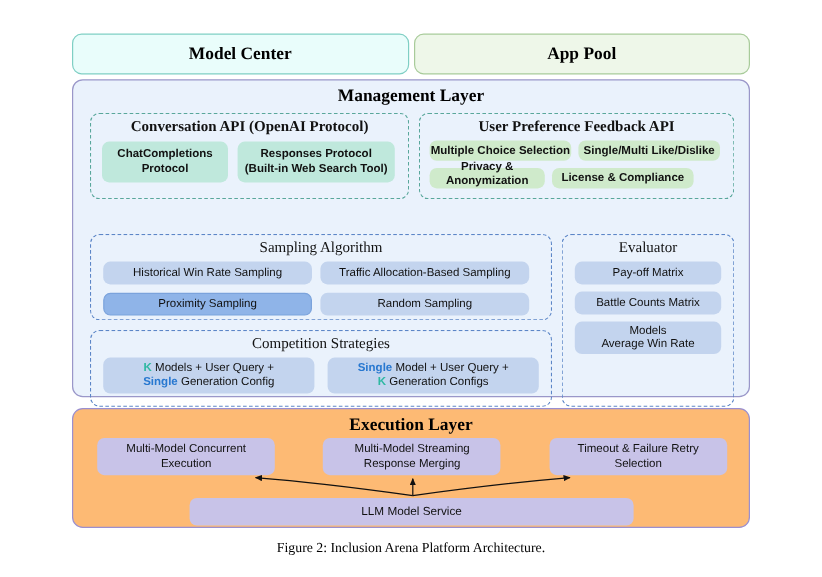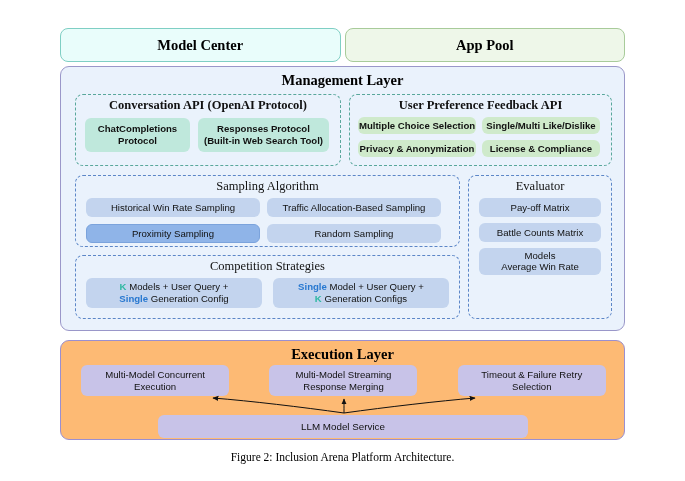--- a/index.html
+++ b/index.html
@@ -65,21 +65,21 @@
     color: #000;
     padding-top: 5px;
   }
 
   .group {
     position: absolute;
     box-sizing: border-box;
     border-radius: 8px;
   }
   .group-teal  { border: 1.4px dashed #59a79b; font-weight: bold; }
-  .group-blue  { border: 1.4px dashed #5c86c7; }
+  .group-blue  { border: 1.4px dashed #5c86c7; margin-top: 20px; }
   .group-title {
     font-family: "Liberation Serif", serif;
     font-size: 12.5px;
     color: #111;
     text-align: center;
     padding-top: 4px;
     line-height: 1.1;
   }
 
   
@@ -173,21 +173,21 @@
 
     <div class="group group-teal" style="left:288px; top:27px; width:263px; height:72px;">
       <div class="group-title">User Preference Feedback API</div>
       <div class="g-grid" style="gap:6px; padding:4px 8px 0 8px;">
         <div class="pill chip chip-green" style="width:118px; height:17px;">
           <span>Multiple Choice Selection</span>
         </div>
         <div class="pill chip chip-green" style="width:118px; height:17px;">
           <span>Single/Multi Like/Dislike</span>
         </div>
-        <div class="pill chip chip-green" style="width:118px; height:17px;">
+        <div class="pill chip chip-green" style="width:96px; height:17px;align-items:flex-end;">
           <span>Privacy &amp; Anonymization</span>
         </div>
         <div class="pill chip chip-green" style="width:118px; height:17px;">
           <span>License &amp; Compliance</span>
         </div>
       </div>
     </div>
 
     <div class="group group-blue" style="left:14px; top:108px; width:385px; height:72px;">
       <div class="group-title">Sampling Algorithm</div>

